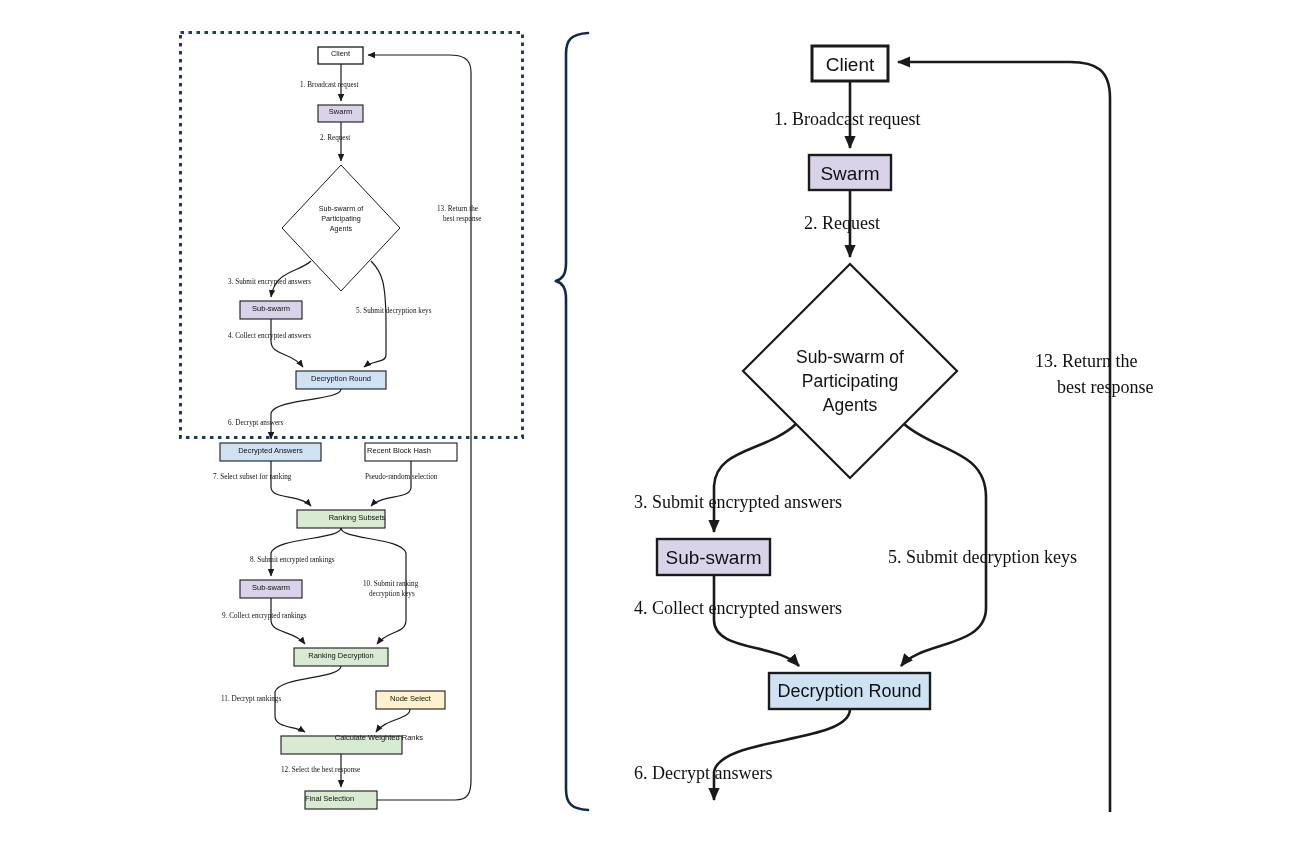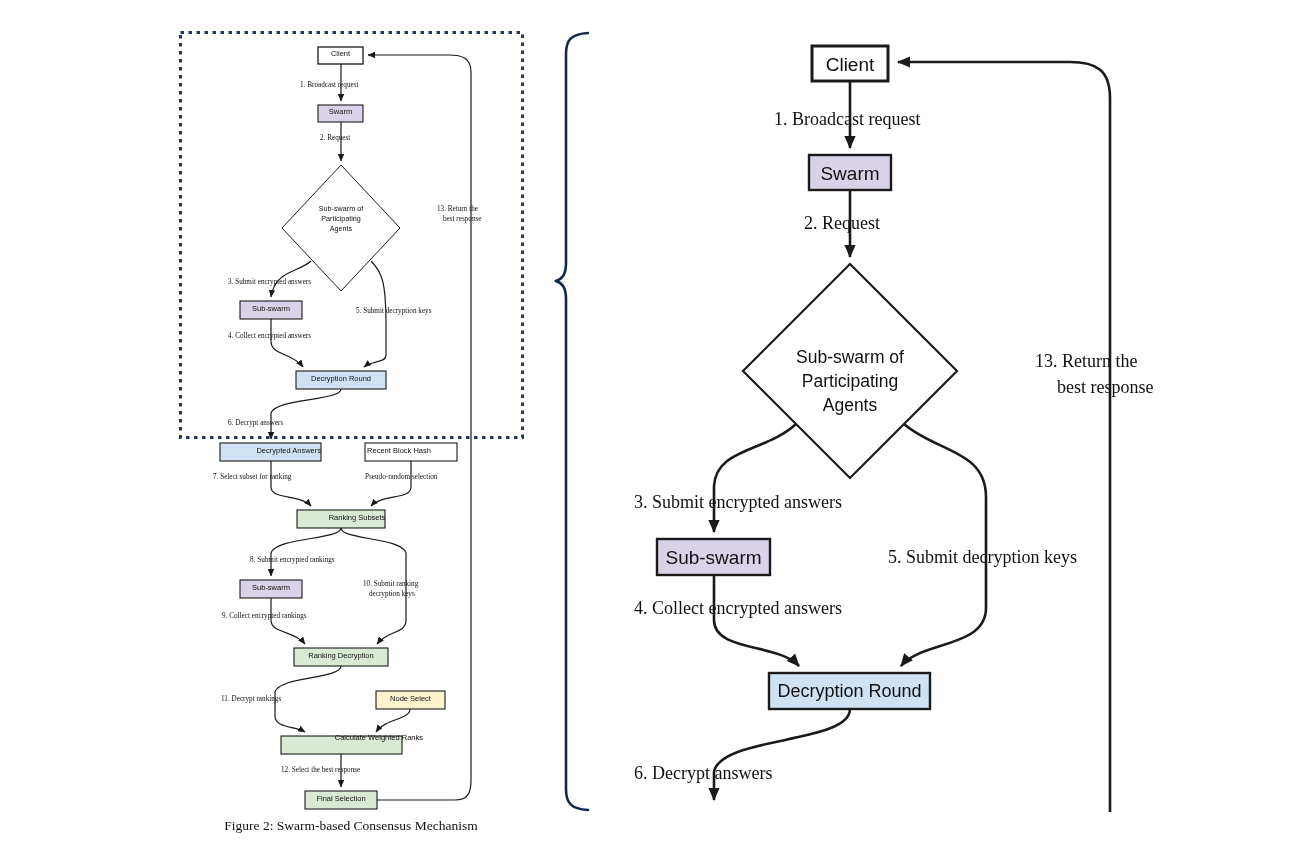--- a/index.html
+++ b/index.html
@@ -121,28 +121,28 @@
   <div class="cap" style="left:318px;top:107px;width:45px;text-align:center;font-family:'Liberation Sans',sans-serif;font-size:7.5px;">Swarm</div>
 
   <div class="cap" style="left:291px;top:204px;width:100px;text-align:center;font-family:'Liberation Sans',sans-serif;font-size:7.2px;line-height:10px;">
     <div>Sub-swarm of</div>
     <div>Participating</div>
     <div>Agents</div>
   </div>
 
   <div class="cap" style="left:240px;top:303.5px;width:62px;text-align:center;font-family:'Liberation Sans',sans-serif;font-size:7.5px;">Sub-swarm</div>
   <div class="cap" style="left:296px;top:373.5px;width:90px;text-align:center;font-family:'Liberation Sans',sans-serif;font-size:7.5px;">Decryption Round</div>
-  <div class="cap" style="left:220px;top:445.5px;width:101px;text-align:right;font-family:'Liberation Sans',sans-serif;font-size:7.5px;">Decrypted Answers</div>
+  <div class="cap" style="left:220px;top:445.5px;width:101px;text-align:center;font-family:'Liberation Sans',sans-serif;font-size:7.5px;">Decrypted Answers</div>
   <div class="cap" style="left:365px;top:445.5px;width:68px;text-align:center;font-family:'Liberation Sans',sans-serif;font-size:7.5px;">Recent Block Hash</div>
   <div class="cap" style="left:297px;top:512.5px;width:88px;text-align:center;font-family:'Liberation Sans',sans-serif;font-size:7.5px;padding-left:16px;">Ranking Subsets</div>
   <div class="cap" style="left:240px;top:582.5px;width:62px;text-align:center;font-family:'Liberation Sans',sans-serif;font-size:7.5px;">Sub-swarm</div>
   <div class="cap" style="left:294px;top:650.5px;width:94px;text-align:center;font-family:'Liberation Sans',sans-serif;font-size:7.5px;">Ranking Decryption</div>
   <div class="cap" style="left:376px;top:693.5px;width:69px;text-align:center;font-family:'Liberation Sans',sans-serif;font-size:7.5px;">Node Select</div>
   <div class="cap" style="left:281px;top:733px;width:142px;text-align:right;font-family:'Liberation Sans',sans-serif;font-size:7.5px;">Calculate Weighted Ranks</div>
-  <div class="cap" style="left:305px;top:793.5px;width:72px;text-align:center;font-family:'Liberation Sans',sans-serif;font-size:7.5px;">Final Selection</div>
+  <div class="cap" style="left:305px;top:793.5px;width:72px;font-family:'Liberation Sans',sans-serif;font-size:7.5px;">Final Selection</div>
 
   <div class="cap" style="left:300px;top:81px;font-size:7.2px;">1. Broadcast request</div>
   <div class="cap" style="left:320px;top:134px;font-size:7.2px;">2. Request</div>
   <div class="cap" style="left:228px;top:278px;font-size:7.2px;">3. Submit encrypted answers</div>
   <div class="cap" style="left:228px;top:332px;font-size:7.2px;">4. Collect encrypted answers</div>
   <div class="cap" style="left:356px;top:307px;font-size:7.2px;">5. Submit decryption keys</div>
   <div class="cap" style="left:228px;top:419px;font-size:7.2px;">6. Decrypt answers</div>
   <div class="cap" style="left:213px;top:473px;font-size:7.2px;">7. Select subset for ranking</div>
   <div class="cap" style="left:365px;top:473px;font-size:7.2px;">Pseudo-random selection</div>
   <div class="cap" style="left:222px;top:556px;font-size:7.2px;padding-left:28px;">8. Submit encrypted rankings</div>
@@ -177,15 +177,14 @@
   <div class="cap" style="left:634px;top:492px;font-size:18px;">3. Submit encrypted answers</div>
   <div class="cap" style="left:634px;top:598px;font-size:18px;">4. Collect encrypted answers</div>
   <div class="cap" style="left:888px;top:547px;font-size:18px;">5. Submit decryption keys</div>
   <div class="cap" style="left:634px;top:763px;font-size:18px;">6. Decrypt answers</div>
   <div class="cap" style="left:1035px;top:348px;font-size:18px;line-height:26px;">
     <div>13. Return the</div>
     <div style="padding-left:22px;">best response</div>
   </div>
 </div>
 
-<div class="cap" style="left:180px;top:818px;width:342px;text-align:center;">Figure 2: Swarm-based Consensus Mechanism</div>
 
 </div>
 
 </body></html>

